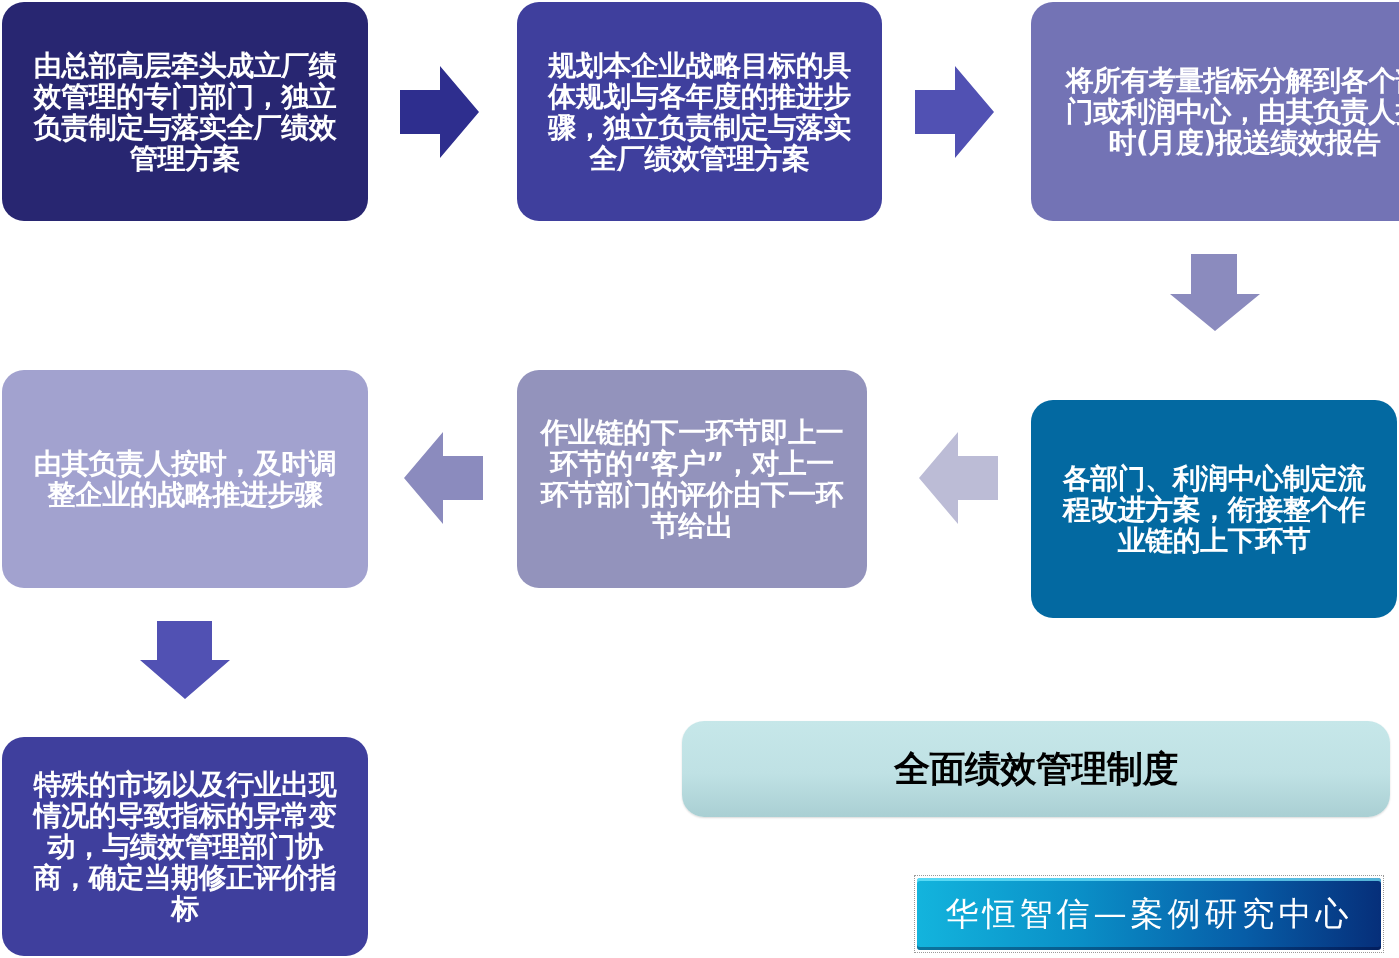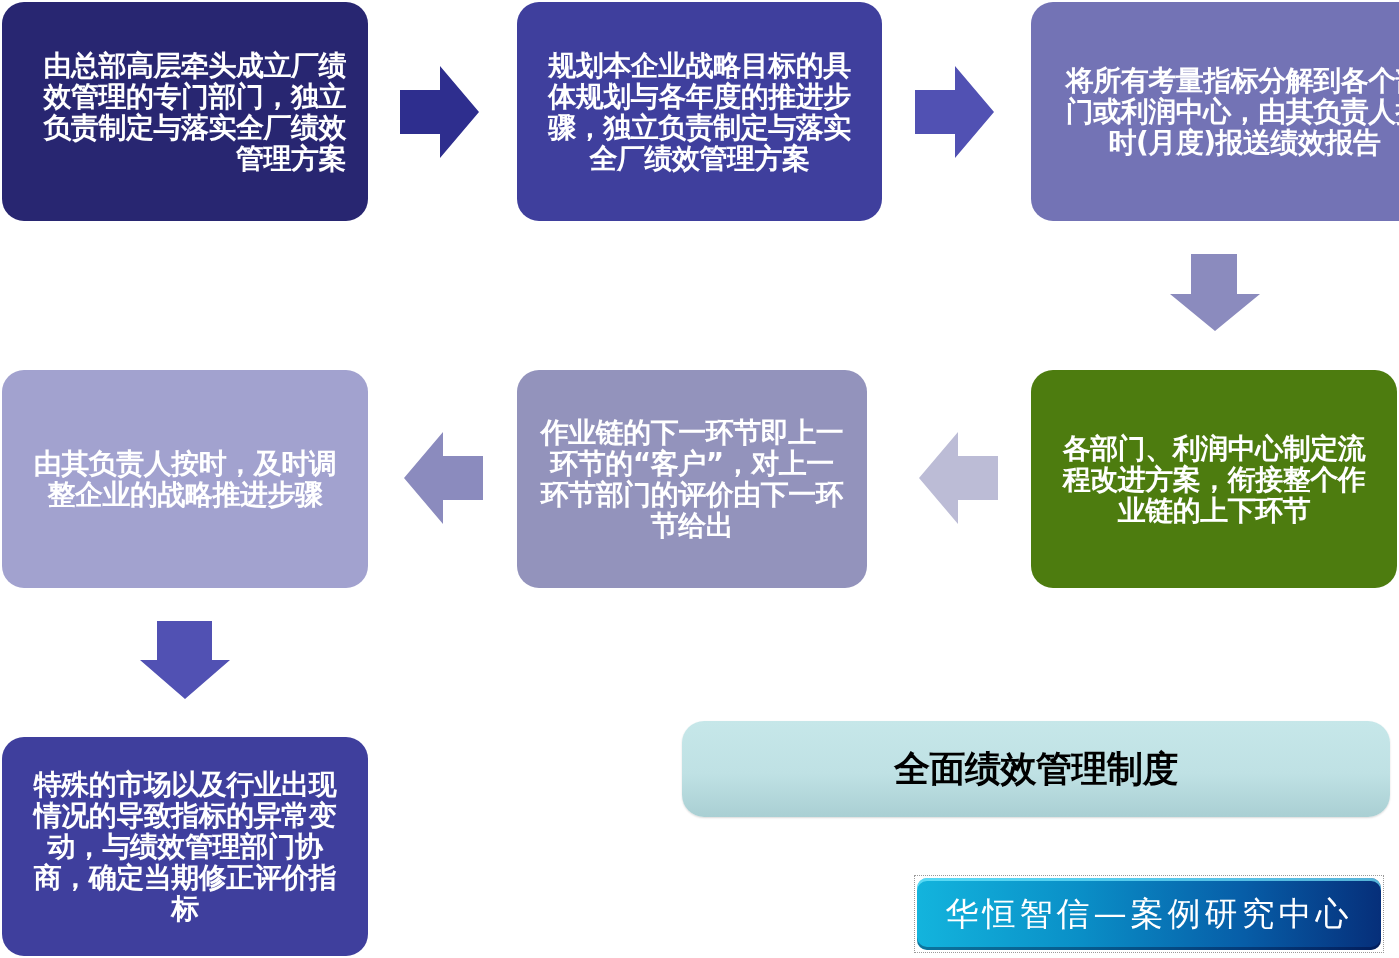--- a/index.html
+++ b/index.html
@@ -9,21 +9,21 @@
   }
   .box {
     position: absolute; border-radius: 22px; color: #ffffff;
     display: flex; align-items: center; justify-content: center; text-align: center;
     box-sizing: border-box; padding: 0 22px;
   }
   .box span {
     font-weight: bold; font-size: 28px; line-height: 31px; letter-spacing: -0.5px;
     display: block;
   }
-  #b1 { left: 2px; top: 2px; width: 366px; height: 219px; background: #282671; text-align: right; }
+  #b1 { left: 2px; top: 2px; width: 366px; height: 219px; background: #282671; }
   #b2 { left: 517px; top: 2px; width: 365px; height: 219px; background: #3f3f9d; }
   #b3 { left: 1031px; top: 2px; width: 427px; height: 219px; background: #7373b5; }
   #b4 { left: 1031px; top: 370px; width: 366px; height: 218px; background: #8888b4; }
   #b5 { left: 517px; top: 370px; width: 350px; height: 218px; background: #9393bc; }
   #b6 { left: 2px; top: 370px; width: 366px; height: 218px; background: #a2a2cf; }
   #b7 { left: 2px; top: 737px; width: 366px; height: 219px; background: #3f3f9d; }
   #b6 span { line-height: 31px; }
 
   .arrow { position: absolute; }
 
@@ -34,21 +34,21 @@
     display: flex; align-items: center; justify-content: center;
     box-shadow: 0 1px 2px rgba(0,0,0,0.15);
   }
   #summary span { font-weight: bold; font-size: 36px; color: #000000; letter-spacing: -0.5px; }
 
   #brand {
     position: absolute; left: 914px; top: 875px; width: 470px; height: 78px;
     border: 1px dotted #9a9a9a; box-sizing: border-box; padding: 2px;
   }
   #brand .inner {
-    width: 100%; height: 100%; border-radius: 10px; box-sizing: border-box;
+    width: 100%; height: 100%; border-radius: 3px; box-sizing: border-box;
     background: linear-gradient(to right, #13b4dd 0%, #0a8fc7 35%, #075ea8 70%, #062f7a 100%);
     display: flex; align-items: center; justify-content: center;
     box-shadow: inset 0 3px 0 rgba(120,235,255,0.7), inset 0 -3px 0 rgba(0,0,40,0.35);
   }
   #brand span {
     color: #ffffff; font-family: "DejaVu Serif", "Liberation Serif", serif;
     font-size: 33px; letter-spacing: 4px;
   }
 </style>
 </head>
@@ -56,21 +56,21 @@
 
 <div class="box" id="b1" style="background: rgb(40, 38, 113);">
   <span>由总部高层牵头成立厂绩效管理的专门部门，独立负责制定与落实全厂绩效管理方案</span>
 </div>
 <div class="box" id="b2" style="background: rgb(63, 63, 157);">
   <span>规划本企业战略目标的具体规划与各年度的推进步骤，独立负责制定与落实全厂绩效管理方案</span>
 </div>
 <div class="box" id="b3" style="background: rgb(115, 115, 181);">
   <span>将所有考量指标分解到各个部门或利润中心，由其负责人按时(月度)报送绩效报告</span>
 </div>
-<div class="box" id="b4" style="background: #4d7c0f;">
+<div class="box" id="b4" style="background: #0369a1; margin-top: 30px;">
   <span>各部门、利润中心制定流程改进方案，衔接整个作业链的上下环节</span>
 </div>
 <div class="box" id="b5" style="background: rgb(147, 147, 188);">
   <span>作业链的下一环节即上一环节的“客户”，对上一环节部门的评价由下一环节给出</span>
 </div>
 <div class="box" id="b6" style="background: rgb(162, 162, 207);">
   <span>由其负责人按时，及时调整企业的战略推进步骤</span>
 </div>
 <div class="box" id="b7" style="background: rgb(63, 63, 157);">
   <span>特殊的市场以及行业出现情况的导致指标的异常变动，与绩效管理部门协商，确定当期修正评价指标</span>

